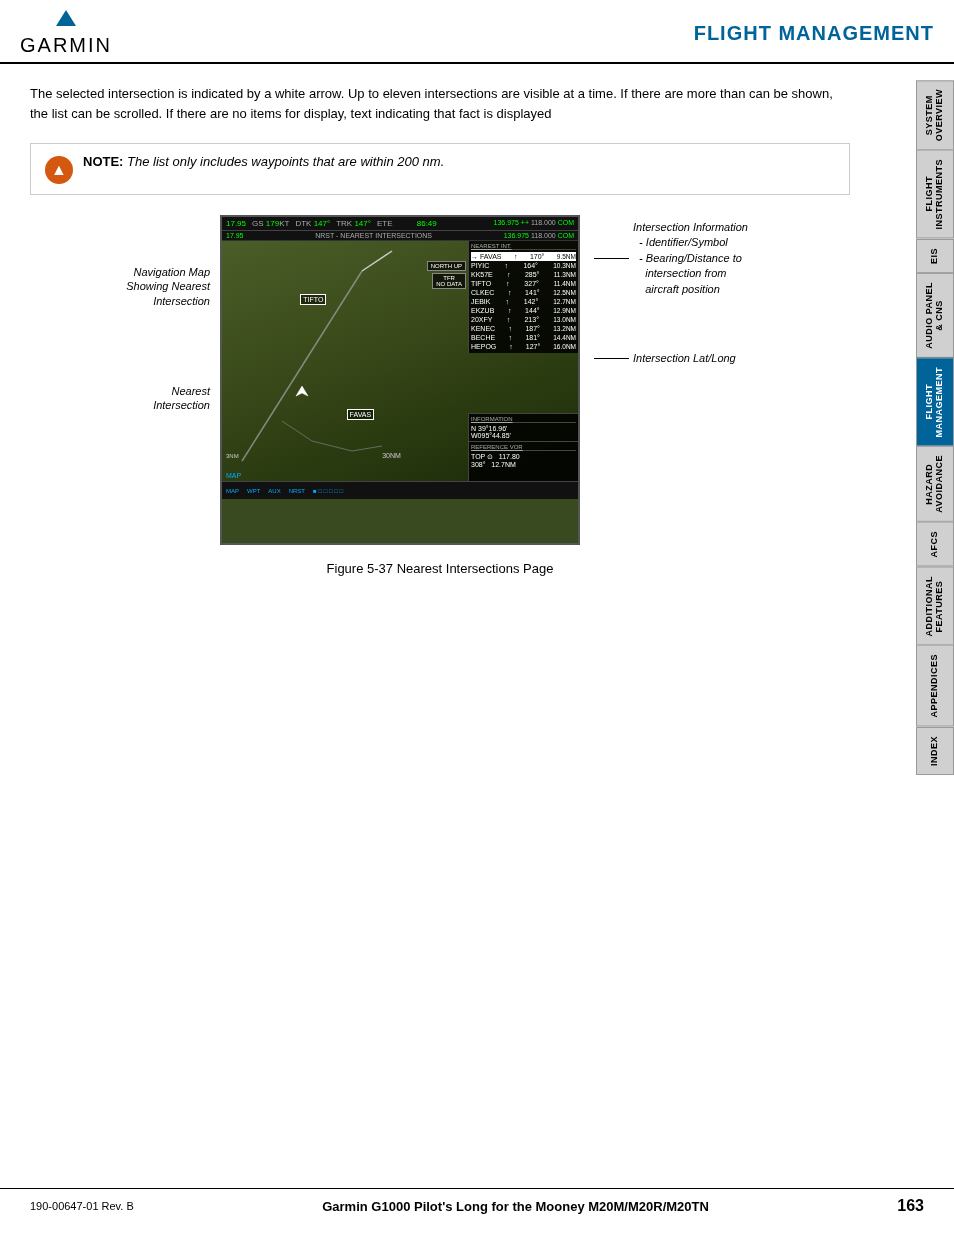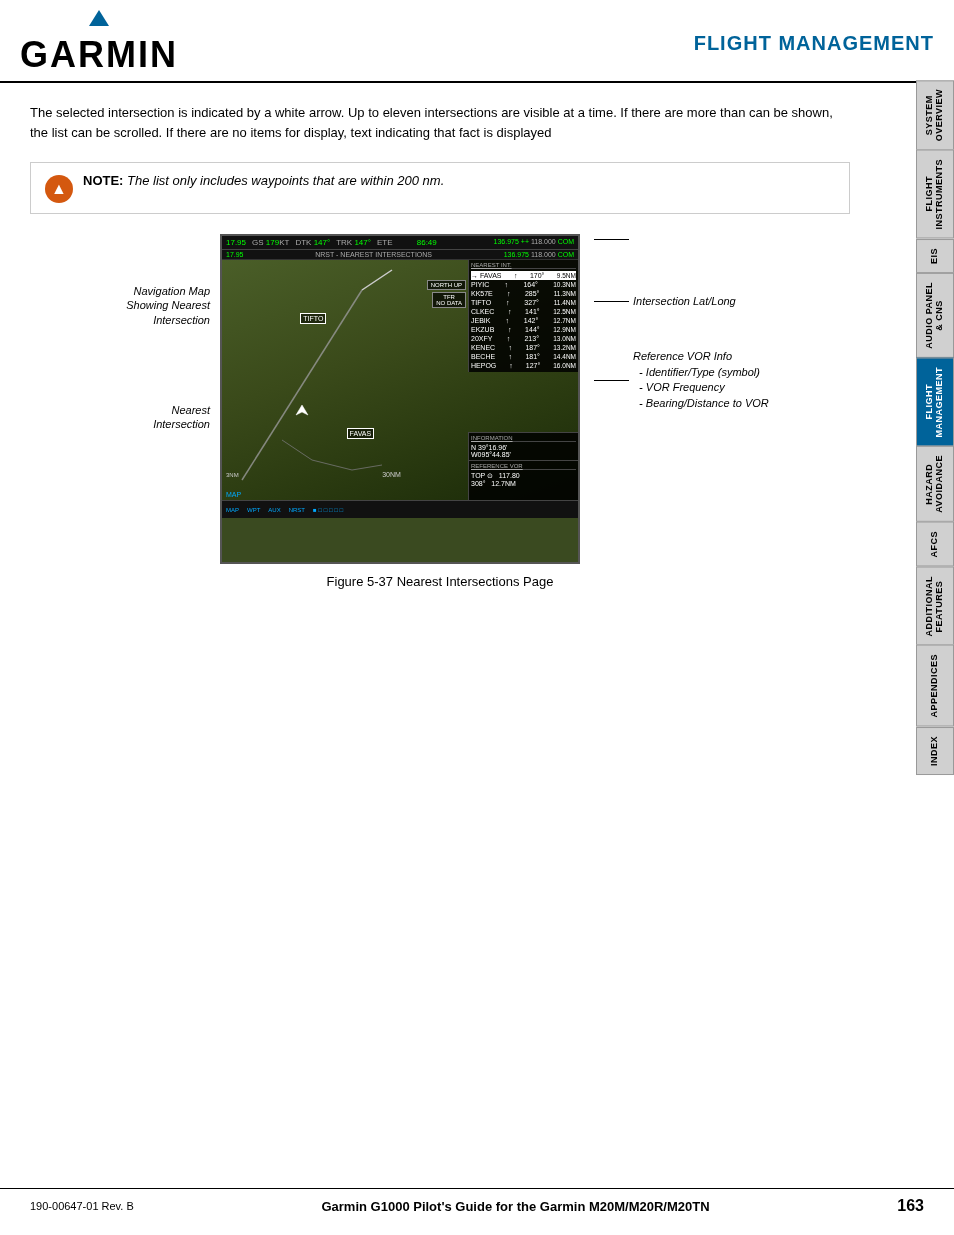--- a/index.html
+++ b/index.html
@@ -20,22 +20,22 @@
       justify-content: space-between;
       padding: 10px 20px 5px 20px;
       border-bottom: 2px solid #000;
     }
     .logo-container {
       display: flex;
       align-items: center;
       gap: 8px;
     }
     .logo-text {
-      font-size: 36px;
-      font-weight: bold;
+      font-size: 20px;
+      font-weight: normal;
       letter-spacing: 2px;
       color: #000;
     }
     .logo-triangle {
       width: 0;
       height: 0;
       border-left: 10px solid transparent;
       border-right: 10px solid transparent;
       border-bottom: 16px solid #00639A;
       margin-bottom: 8px;
@@ -306,21 +306,21 @@
       color: #000;
       gap: 24px;
       padding-top: 10px;
     }
     .right-label {
       line-height: 1.4;
     }
 
     
     .figure-caption {
-      margin-top: 10px;
+      margin-top: 16px;
       font-size: 13px;
       text-align: center;
     }
 
     
     .footer {
       position: absolute;
       bottom: 20px;
       left: 0;
       right: 0;
@@ -579,49 +579,45 @@
             <span>■ □ □ □ □ □</span>
           </div>
         </div>
       </div>
 
       <div class="right-labels" style="padding-top:5px;">
 
         <div class="right-label">
           <div style="display:flex;align-items:center;gap:4px;">
             <div style="width:35px;height:1px;background:#000;"></div>
+            <div>
+              <em>Intersection Information</em><br>
+              &nbsp;&nbsp;- Identifier/Symbol<br>
+              &nbsp;&nbsp;- Bearing/Distance to<br>
+              &nbsp;&nbsp;&nbsp;&nbsp;intersection from<br>
+              &nbsp;&nbsp;&nbsp;&nbsp;aircraft position
+            </div>
           </div>
         </div>
 
         <div class="right-label" style="margin-top:30px;">
           <div style="display:flex;align-items:center;gap:4px;">
             <div style="width:35px;height:1px;background:#000;"></div>
             <em>Intersection Lat/Long</em>
           </div>
         </div>
 
-        <div class="right-label" style="margin-top:16px;">
-          <div style="display:flex;align-items:center;gap:4px;">
-            <div style="width:35px;height:1px;background:#000;"></div>
-            <div>
-              <em>Reference VOR Info</em><br>
-              &nbsp;&nbsp;- Identifier/Type (symbol)<br>
-              &nbsp;&nbsp;- VOR Frequency<br>
-              &nbsp;&nbsp;- Bearing/Distance to VOR
-            </div>
-          </div>
-        </div>
 
       </div>
 
     </div>
 
     <div class="figure-caption">
       <span>Figure 5-37  Nearest Intersections Page</span>
     </div>
   </div>
 </div>
 
 <div class="footer">
   <span class="footer-left">190-00647-01  Rev. B</span>
-  <span class="footer-center">Garmin G1000 Pilot's Guide for the Garmin M20M/M20R/M20TN</span>
+  <span class="footer-center">Garmin G1000 Pilot's Long for the Mooney M20M/M20R/M20TN</span>
   <span class="footer-right">163</span>
 </div>
 
 </body></html>

